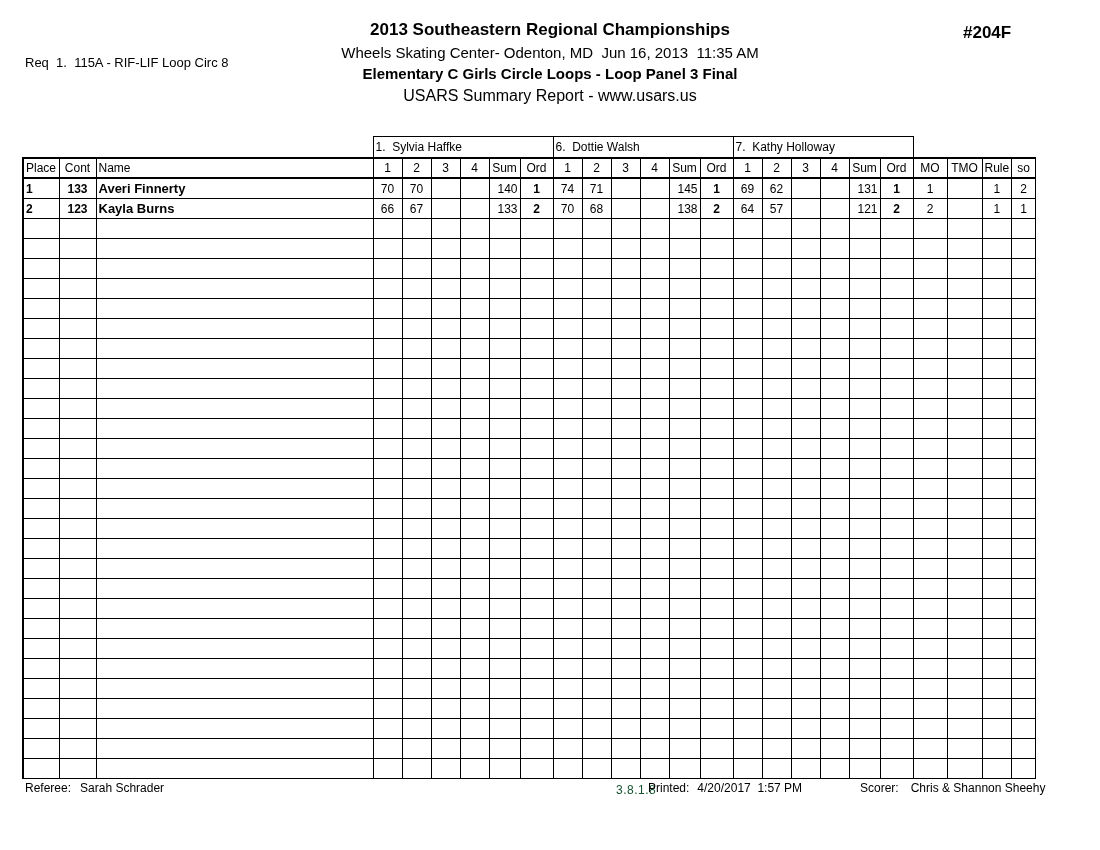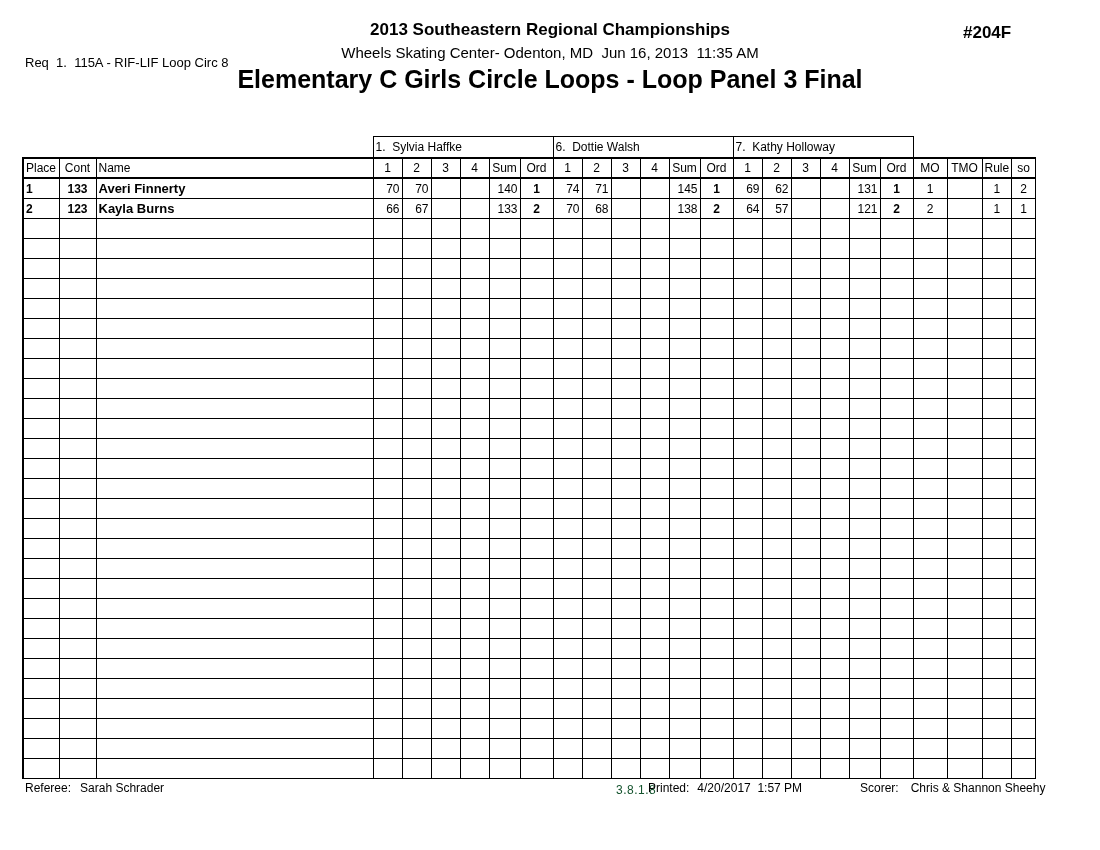--- a/index.html
+++ b/index.html
@@ -11,21 +11,21 @@
   }
   .req-block {
     position:absolute; left:25px; top:20px;
     font-size:13px; line-height:17px; white-space:pre;
   }
   .title-block {
     position:absolute; left:0; top:20px; width:1100px; text-align:center;
   }
   .title1 { font-size:17px; font-weight:bold; }
   .title2 { font-size:15px; margin-top:4px; white-space:pre; }
-  .title3 { font-size:25px; font-weight:bold; margin-top:4px; }
+  .title3 { font-size:15px; font-weight:bold; margin-top:4px; }
   .title4 { font-size:16px; margin-top:5px; }
   .event-num {
     position:absolute; left:963px; top:23px;
     font-size:17px; font-weight:bold;
   }
   table.results-table {
     position:absolute; left:22px; top:136px;
     border-collapse:collapse; table-layout:fixed;
     font-size:12px;
     border-radius:23px;
@@ -38,21 +38,21 @@
   }
   tr.jrow td { height:20px; }
   tr.jrow td.nb { border:none; }
   td.jbox { text-align:left; padding-left:8px; }
   tr.hrow td { border-top-width:2px; border-bottom-width:2px; height:18px; }
   tr.hrow td:first-child, tr.drow td:first-child { border-left-width:2px; }
   td.ctr   { text-align:center; padding:0 1px; }
   td.place { text-align:left; padding-left:6px; }
   td.hname, td.name { text-align:left; padding-left:6px; }
   td.name  { font-size:13px;margin-top:44px; }
-  td.score { text-align:right; padding-left:4px; }
+  td.score { text-align:center; padding-left:4px; }
   td.sum   { text-align:right; padding-right:2px; }
   td.ord   { border-left-width:4px; border-right-width:4px; }
   .b { font-weight:bold; }
   .footer { position:absolute; left:0; top:0; width:892px; height:850px; pointer-events:none; }
   .footer > div { position:absolute; font-size:12px; }
   .footer span { white-space:pre; }
   .f-ref     { left:25px;  top:781px; }
   .f-ver     { left:616px; top:783px; font-size:6px; color:#14532d; letter-spacing:0.5px; }
   .f-printed { left:648px; top:781px; }
   .f-scorer  { left:860px; top:781px; }
@@ -64,20 +64,21 @@
 <body>
 
 <div class="req-block">
   <div>Req  1.  115A - RIF-LIF Loop Circ 8</div>
 </div>
 
 <div class="title-block">
   <div class="title1">2013 Southeastern Regional Championships</div>
   <div class="title2">Wheels Skating Center- Odenton, MD  Jun 16, 2013  11:35 AM</div>
   <div class="title3">Elementary C Girls Circle Loops - Loop Panel 3 Final</div>
+  <div class="title4">USARS Summary Report - www.usars.us</div>
 </div>
 
 <div class="event-num">#204F</div>
 
 <table class="results-table" id="results-table">
     <colgroup>
       <col style="width:36px">
       <col style="width:37px">
       <col style="width:277px">
       <col style="width:29px">

